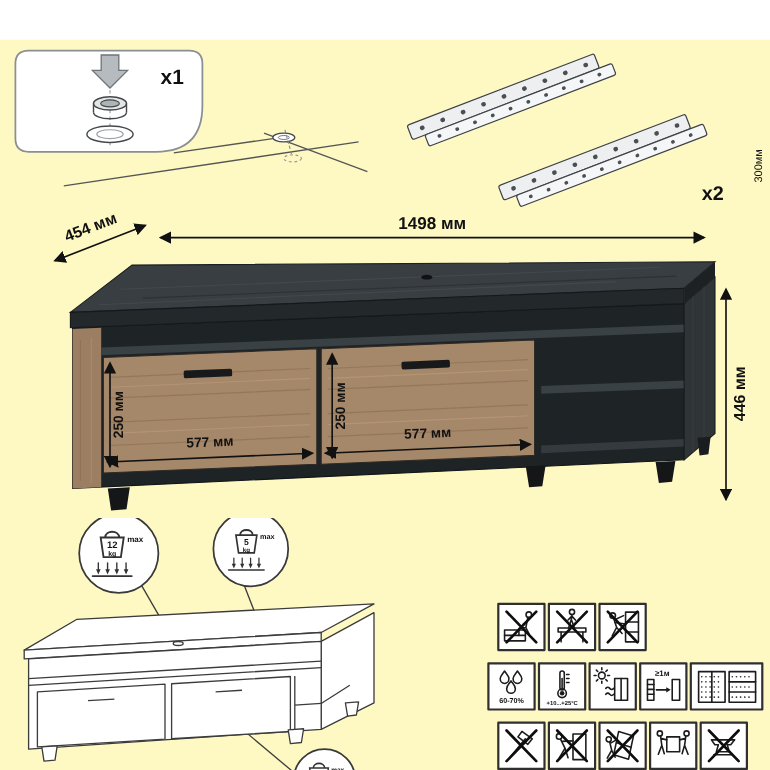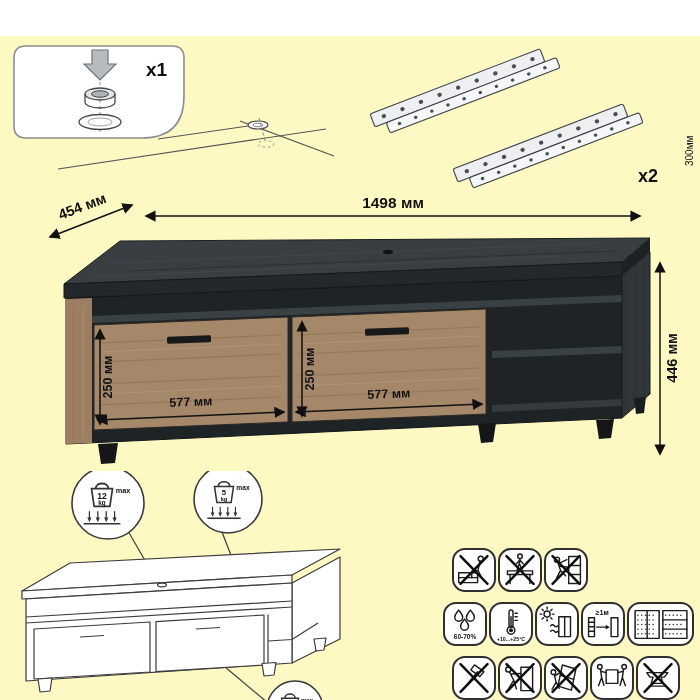--- a/index.html
+++ b/index.html
@@ -27,21 +27,21 @@
   
   .ol { stroke:#3c3c3c; stroke-width:1.2; fill:#ffffff; stroke-linejoin:round; }
   .oln { stroke:#3c3c3c; stroke-width:1.2; fill:none; stroke-linejoin:round; }
   .wt { stroke:#333; stroke-width:1.6; fill:none; stroke-linecap:round; }
   .wt-fill { fill:#333; stroke:none; }
   .wt text { font-weight:bold; }
 
   
   .tile {
     position:absolute; width:44px; height:44px; box-sizing:border-box;
-    border:2.2px solid #2f2f2f; border-radius:13px; background:#fff;
+    border:2.2px solid #2f2f2f; border-radius:1px; background:#fff;
     display:flex; align-items:center; justify-content:center;
   }
   .tile.wide { width:67px; }
   svg.icon * { stroke:#1c1c1c; stroke-width:1.6; fill:none; stroke-linecap:round; stroke-linejoin:round; }
   svg.icon .cross path { stroke:#0e0e0e; stroke-width:2.7; }
   svg.icon text { stroke:none; fill:#111; font-weight:bold; text-anchor:middle; }
   svg.icon .lbl7  { font-size:7.2px; }
   svg.icon .lbl6  { font-size:5.9px; }
   svg.icon .lbl75 { font-size:8px; }
   svg.icon .dots { stroke:#333; stroke-width:1.5; stroke-dasharray:0.2 3.9; stroke-linecap:round; }

